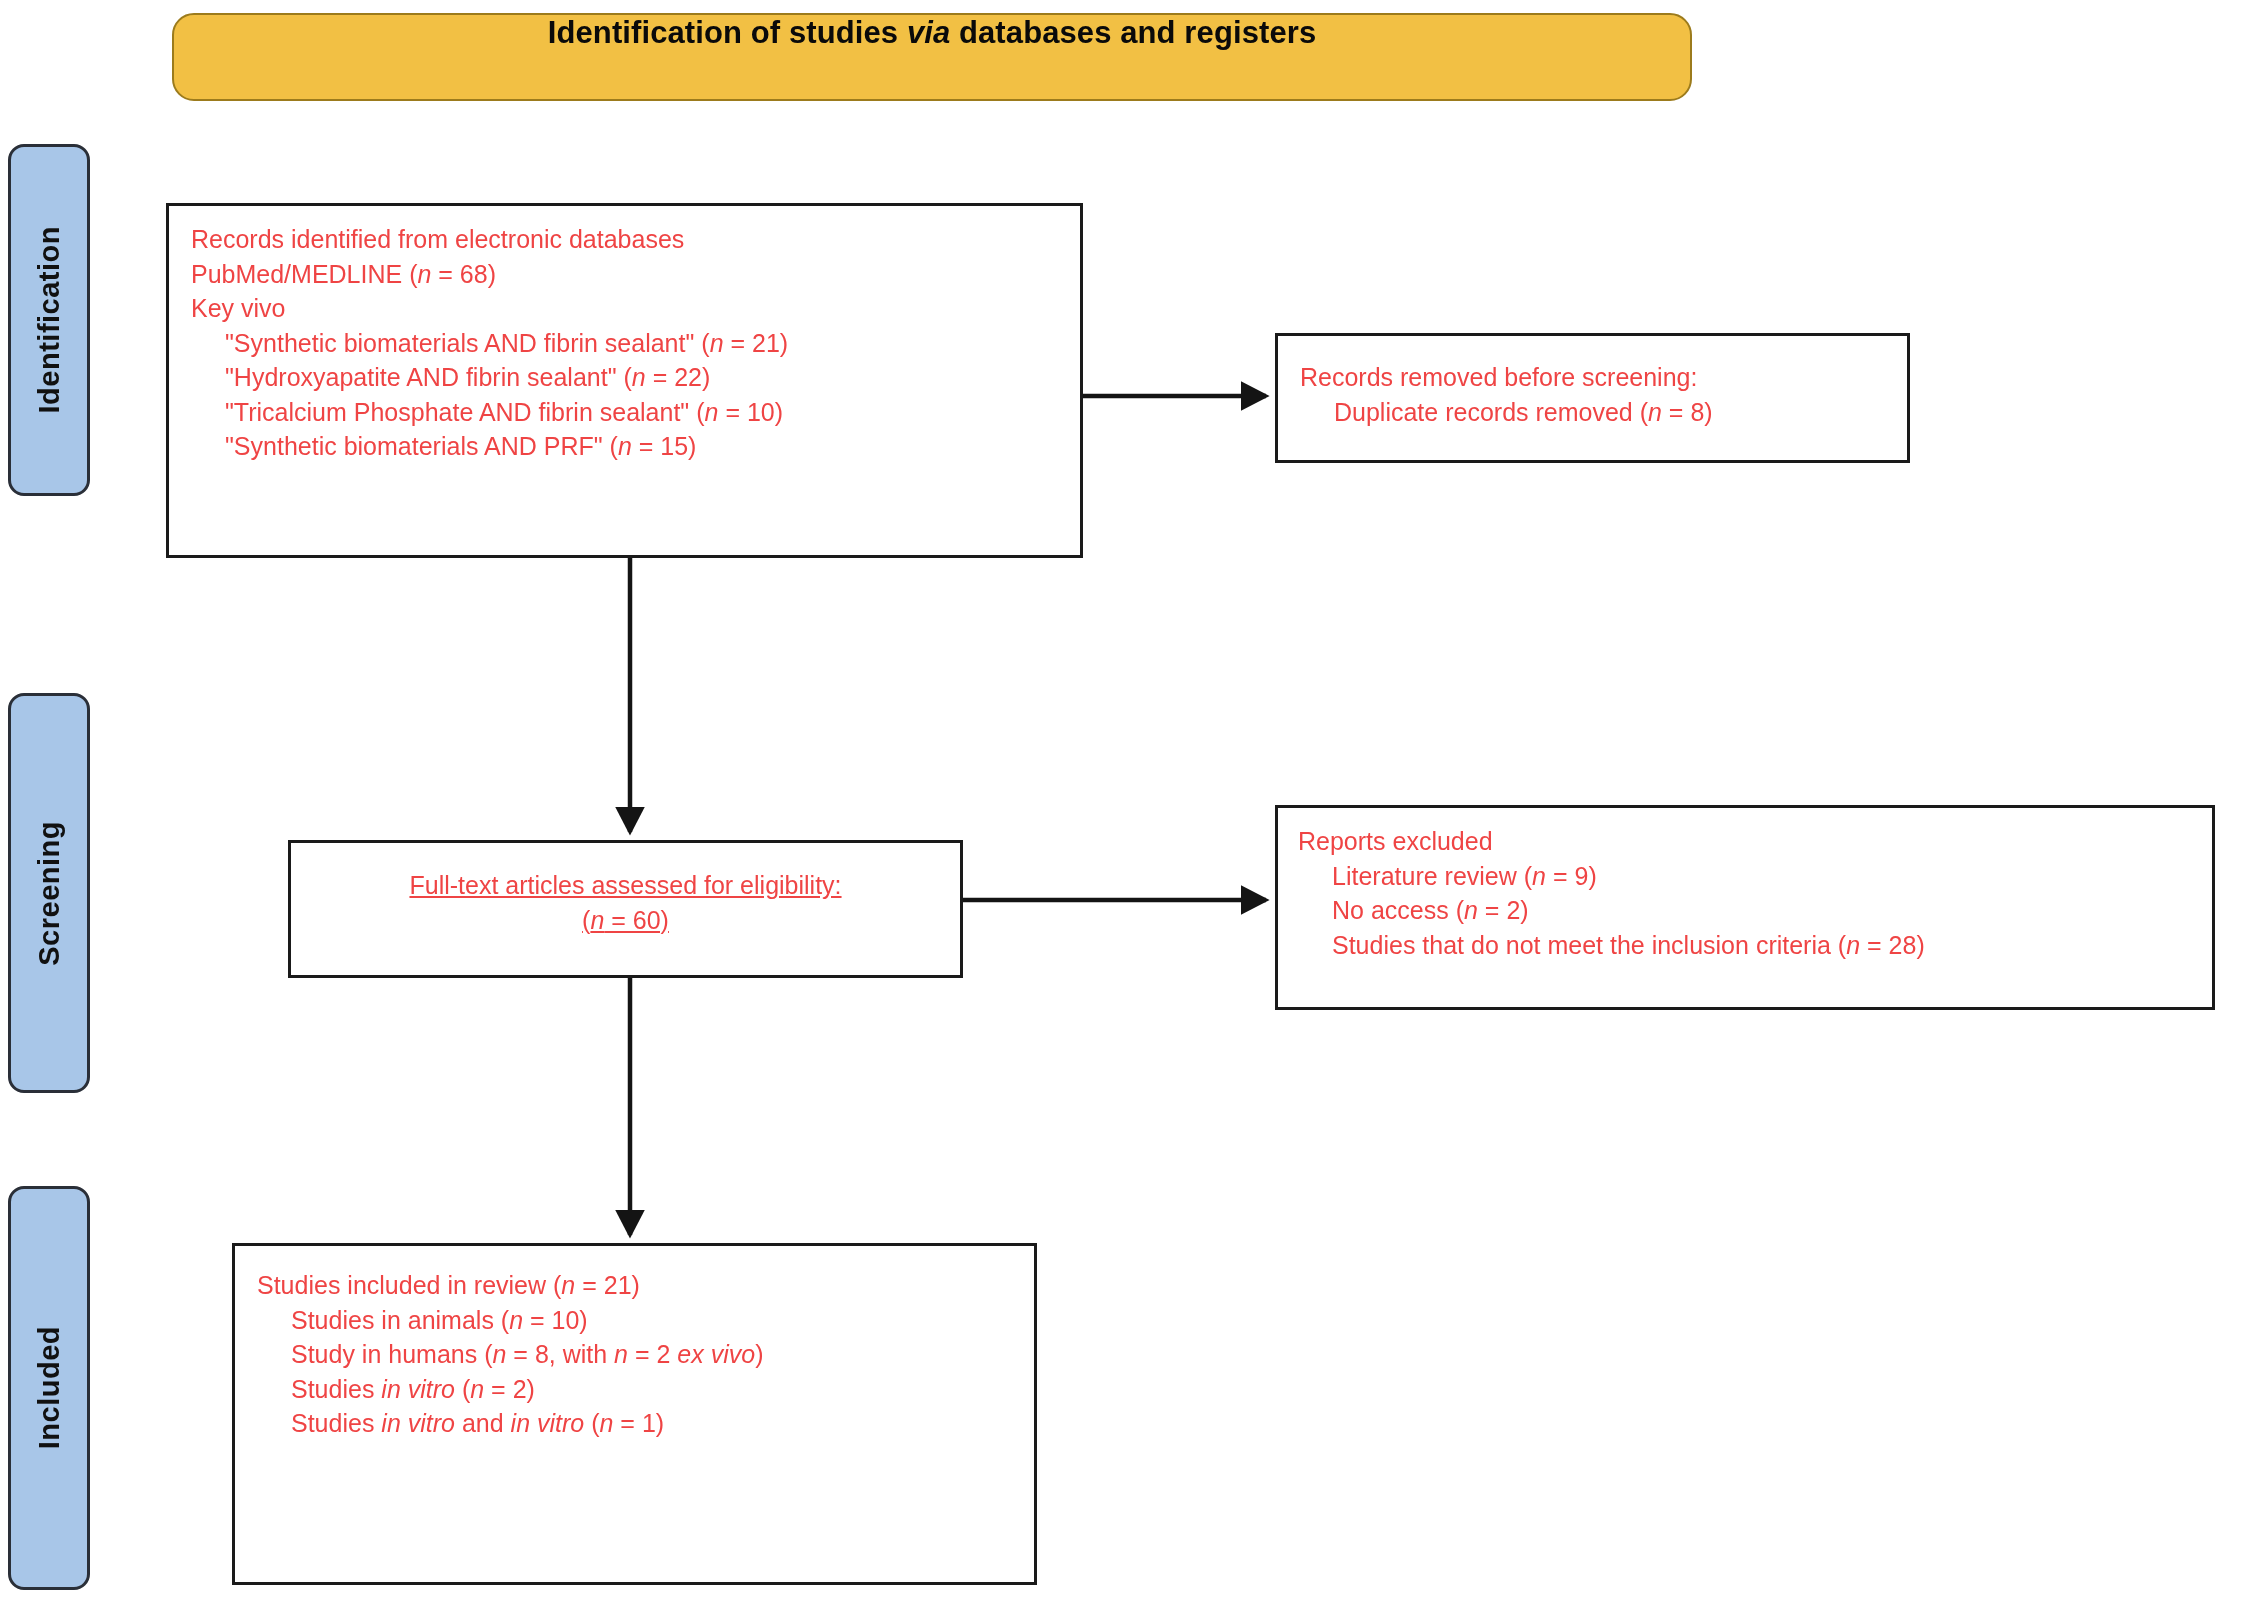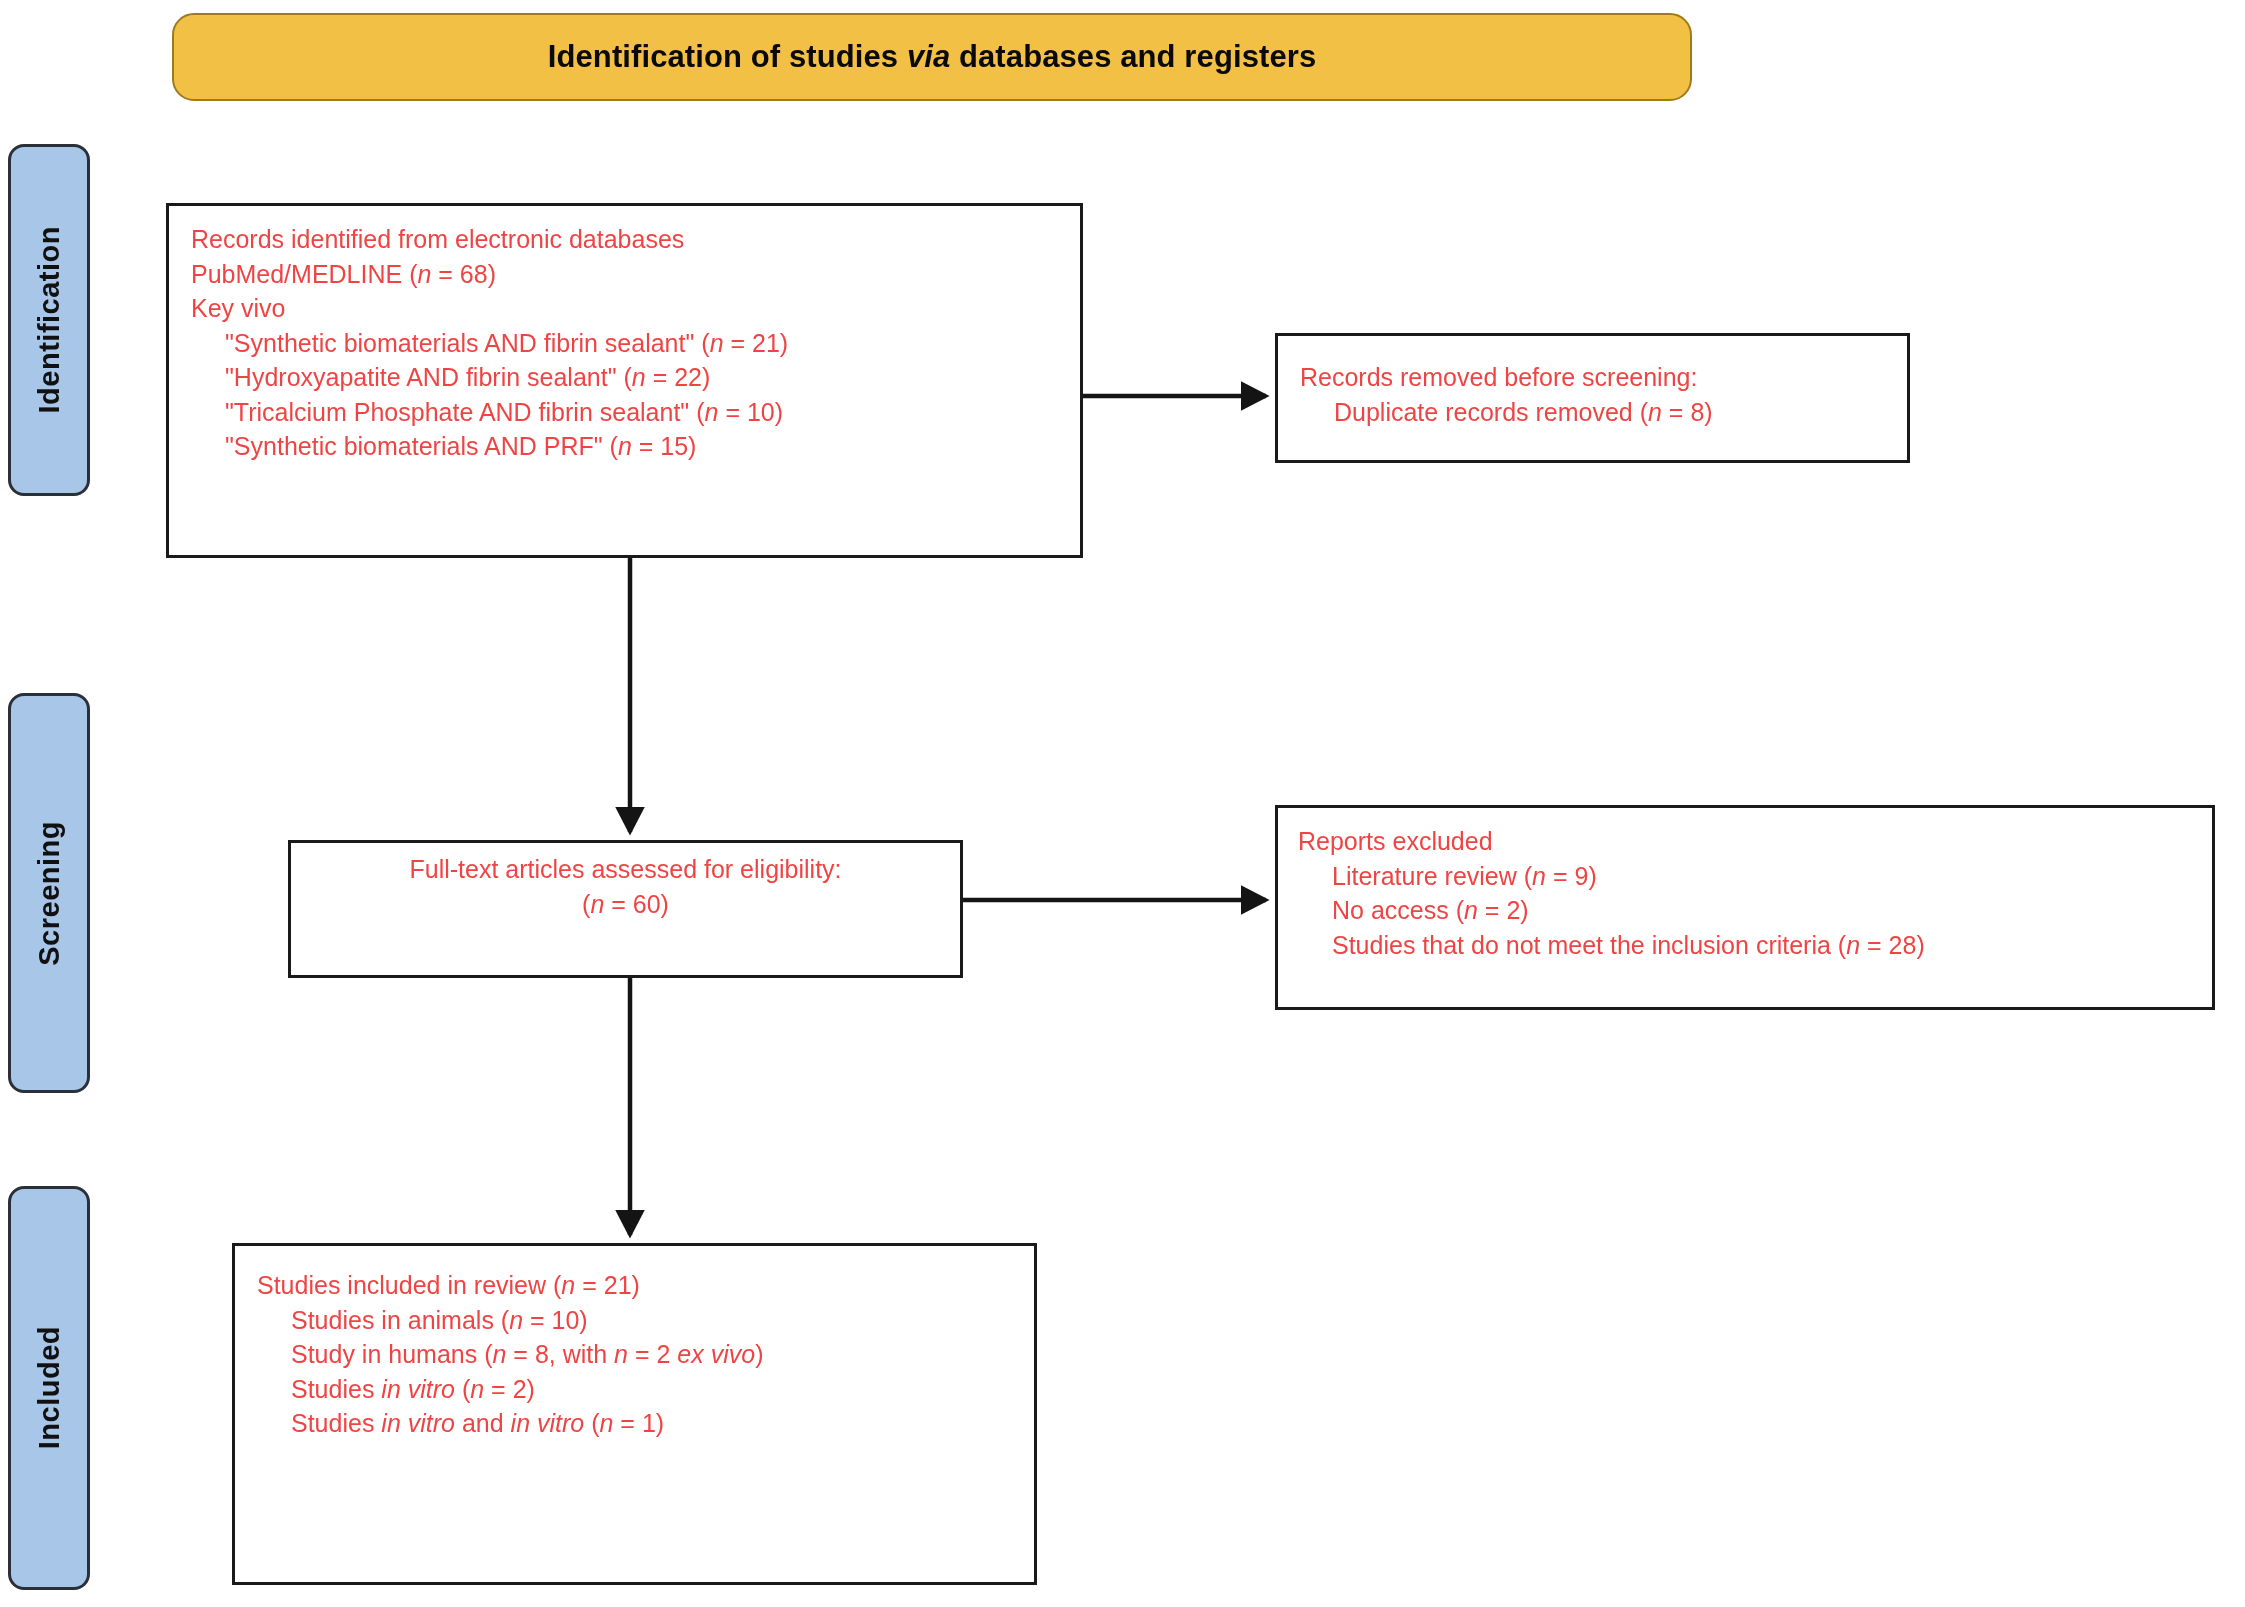--- a/index.html
+++ b/index.html
@@ -22,21 +22,20 @@
     position: absolute;
     left: 172px;
     top: 13px;
     width: 1520px;
     height: 88px;
     background: #f2c044;
     border: 2px solid #9c7b1c;
     border-radius: 22px;
     box-sizing: border-box;
     display: flex;
-    align-items: center;
     justify-content: center;
   }
   #header-banner .banner-text {
     font-size: 31px;
     font-weight: bold;
     color: #0a0a0a;
     letter-spacing: 0.1px;
     white-space: nowrap;
   }
   .ital { font-style: italic; }
@@ -93,22 +92,23 @@
     left: 1275px; top: 333px; width: 635px; height: 130px;
   }
   #box-records-removed .box-inner {
     padding: 24px 0 0 22px;
   }
 
   #box-fulltext-assessed {
     left: 288px; top: 840px; width: 675px; height: 138px;
   }
   #box-fulltext-assessed .box-inner {
-    padding: 9px 0 0 0;
+    padding: 25px 0 0 0;
     text-align: center;
+    text-decoration: underline;
   }
 
   #box-reports-excluded {
     left: 1275px; top: 805px; width: 940px; height: 205px;
   }
   #box-reports-excluded .box-inner {
     padding: 16px 0 0 20px;
   }
 
   #box-studies-included {

